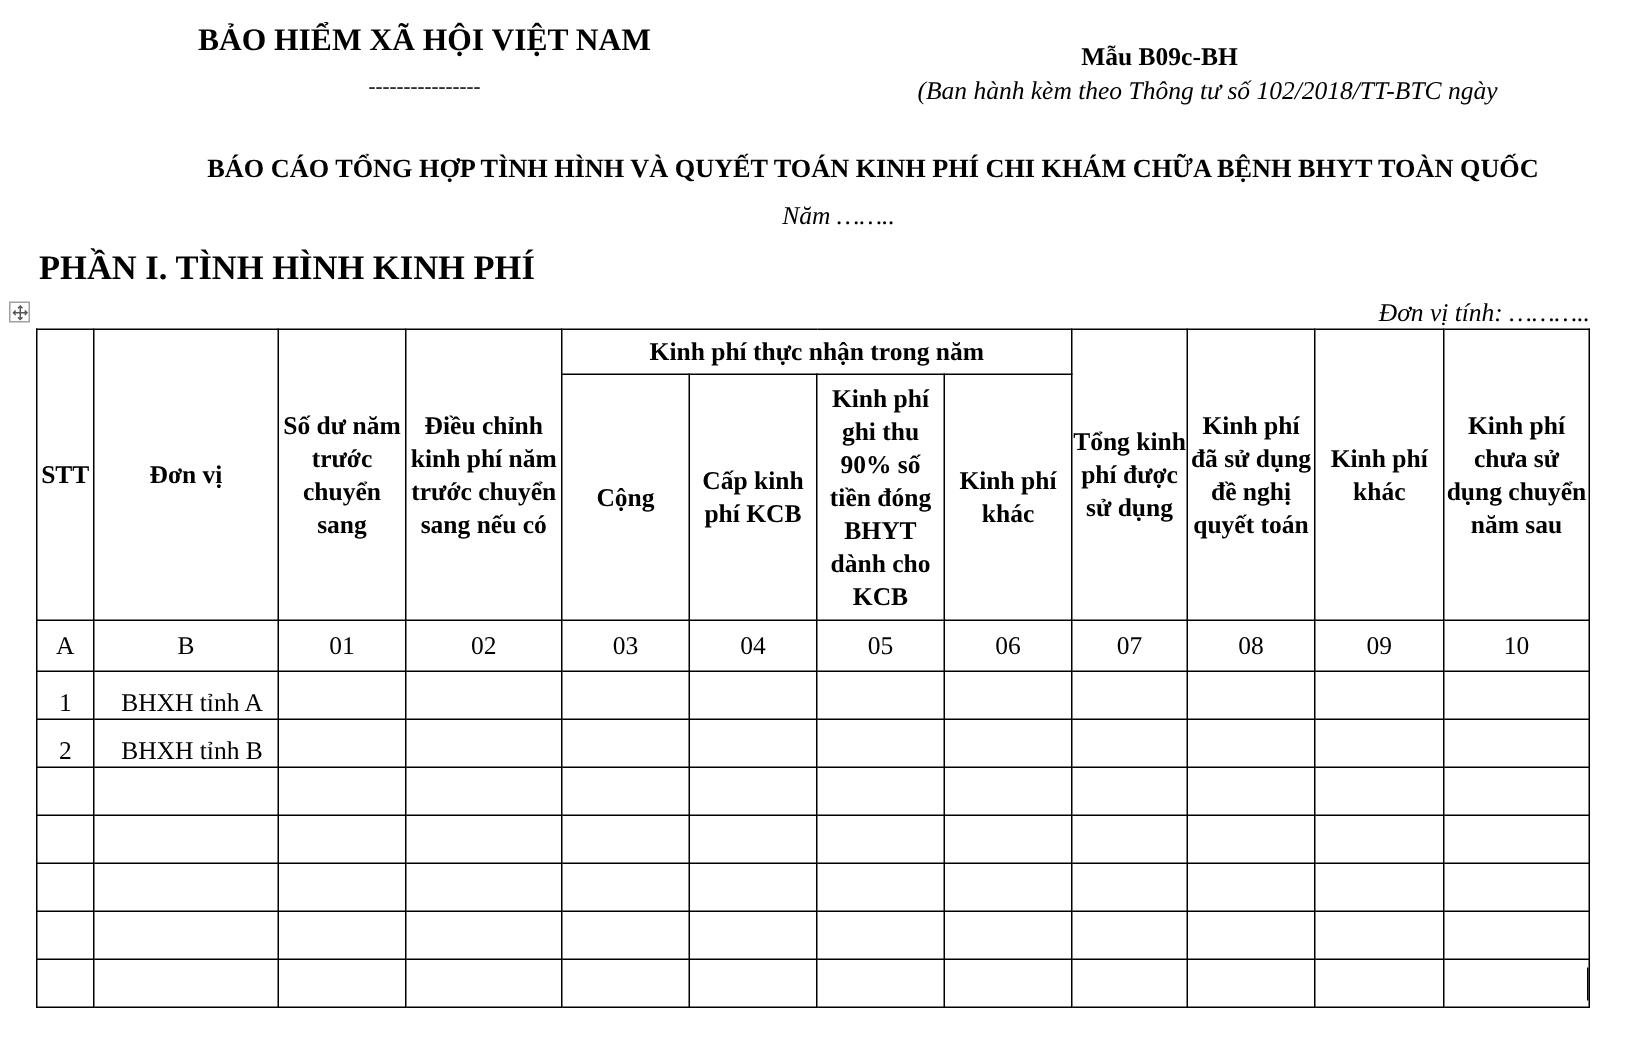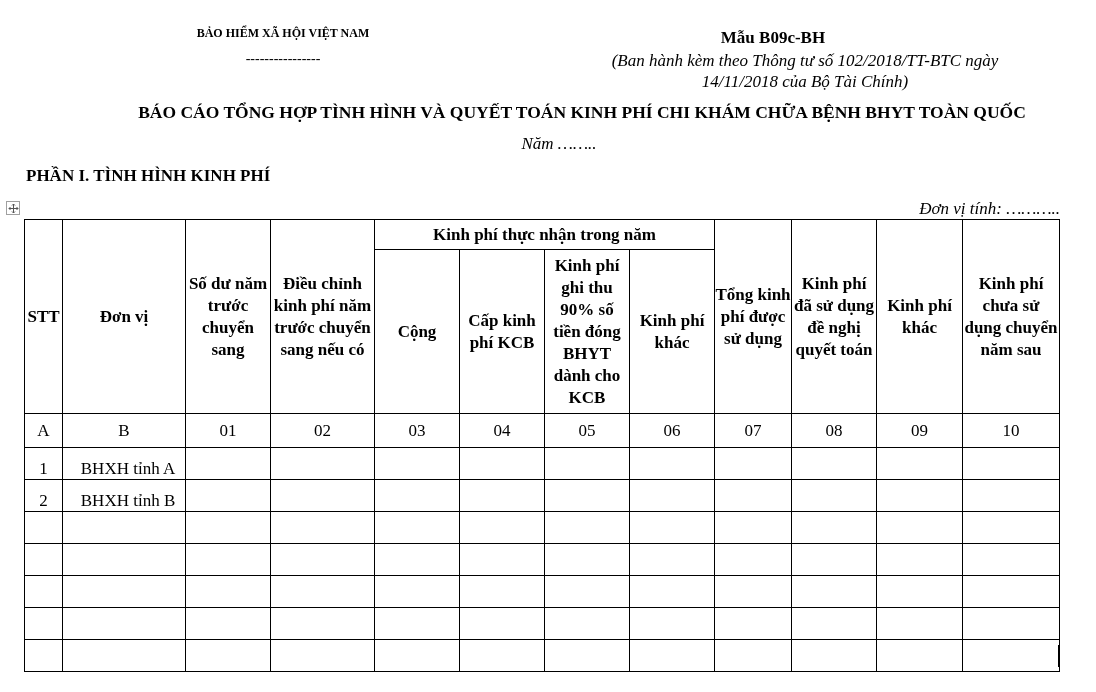--- a/index.html
+++ b/index.html
@@ -1,27 +1,27 @@
 <!DOCTYPE html>
 <html><head>
   <meta charset="utf-8">
   <style>
     html, body { margin: 0; padding: 0; background: #ffffff; }
     body {
       width: 1096px; height: 692px; position: relative; overflow: hidden;
       font-family: "Liberation Serif", "DejaVu Serif", serif; color: #000;
     }
     .abs { position: absolute; }
-    .org-name { left: 70px; top: 26px; width: 426px; text-align: center; font-weight: bold; font-size: 12px; }
+    .org-name { left: 70px; top: 14px; width: 426px; text-align: center; font-weight: bold; font-size: 21px; }
     .org-dash { left: 70px; top: 51px; width: 426px; text-align: center; font-size: 14px; letter-spacing: 0px; }
     .form-code { left: 528px; top: 28px; width: 490px; text-align: center; font-weight: bold; font-size: 17px; }
     .form-note { left: 560px; top: 50px; width: 490px; text-align: center; font-style: italic; font-size: 17px; line-height: 21px; }
     .report-title { left: 0px; top: 102px; width: 1086px; text-align: center; font-weight: bold; font-size: 17.5px; padding-left: 39px; }
     .year-line { left: 16px; top: 134px; width: 1086px; text-align: center; font-style: italic; font-size: 17px; }
-    .section-title { left: 26px; top: 166px; font-weight: bold; font-size: 17px; }
+    .section-title { left: 26px; top: 166px; font-weight: bold; font-size: 23px; }
     .unit-line { left: 820px; top: 199px; width: 240px; text-align: right; font-style: italic; font-size: 17px; }
     .move-handle {
       left: 6px; top: 201px; width: 14px; height: 14px; border: 1px solid #a0a0a0;
       box-sizing: border-box; background: #fff; cursor: move;
       display: flex; align-items: center; justify-content: center;
     }
     .move-handle svg { width: 11px; height: 11px; }
 
     table.report {
       position: absolute; left: 24px; top: 219px;
@@ -43,21 +43,20 @@
   </style>
 </head>
 <body>
 
 <div class="abs org-name">BẢO HIỂM XÃ HỘI VIỆT NAM</div>
 <div class="abs org-dash">----------------</div>
 
 <div class="abs form-code">Mẫu B09c-BH</div>
 <div class="abs form-note">
   <div>(Ban hành kèm theo Thông tư số 102/2018/TT-BTC ngày</div>
-  <div>14/11/2018 của Bộ Tài Chính)</div>
 </div>
 
 <div class="abs report-title">BÁO CÁO TỔNG HỢP TÌNH HÌNH VÀ QUYẾT TOÁN KINH PHÍ CHI KHÁM CHỮA BỆNH BHYT TOÀN QUỐC</div>
 <div class="abs year-line">Năm ……..</div>
 <div class="abs section-title">PHẦN I. TÌNH HÌNH KINH PHÍ</div>
 <div class="abs unit-line">Đơn vị tính: ………..</div>
 
 <div class="abs move-handle">
   <svg viewBox="0 0 11 11">
     <line x1="5.5" y1="1" x2="5.5" y2="10" stroke="#555" stroke-width="1"></line>

